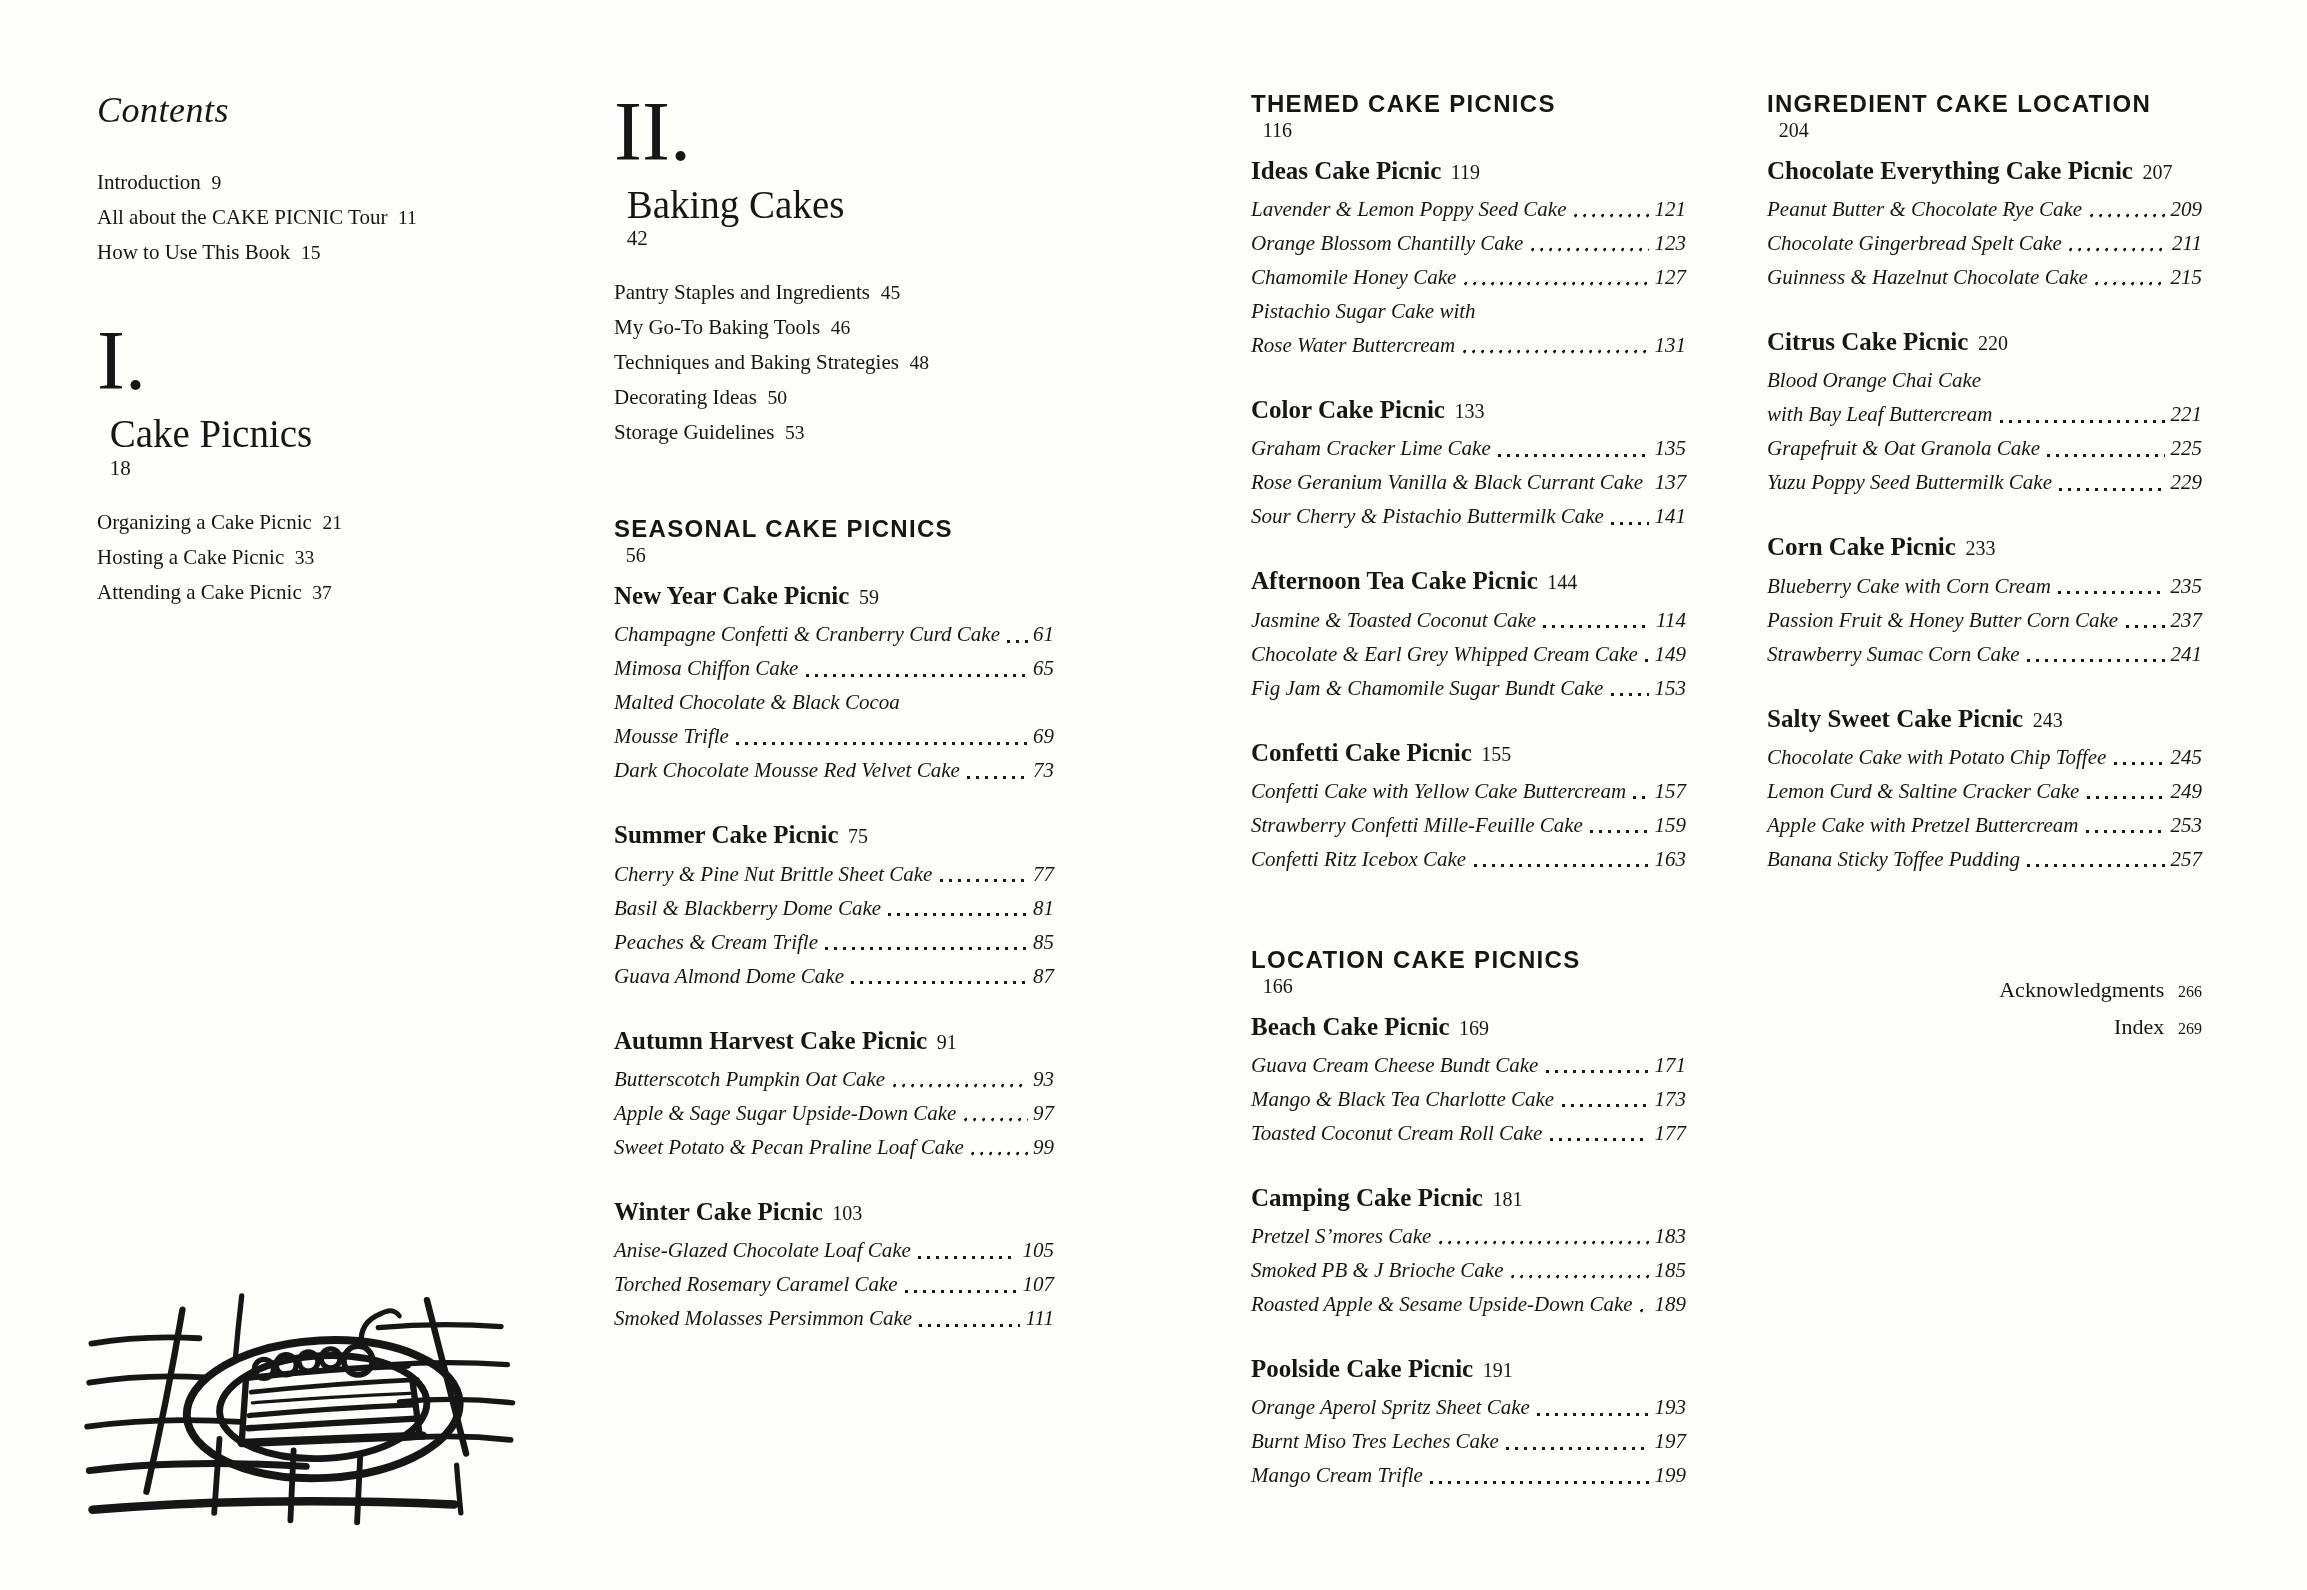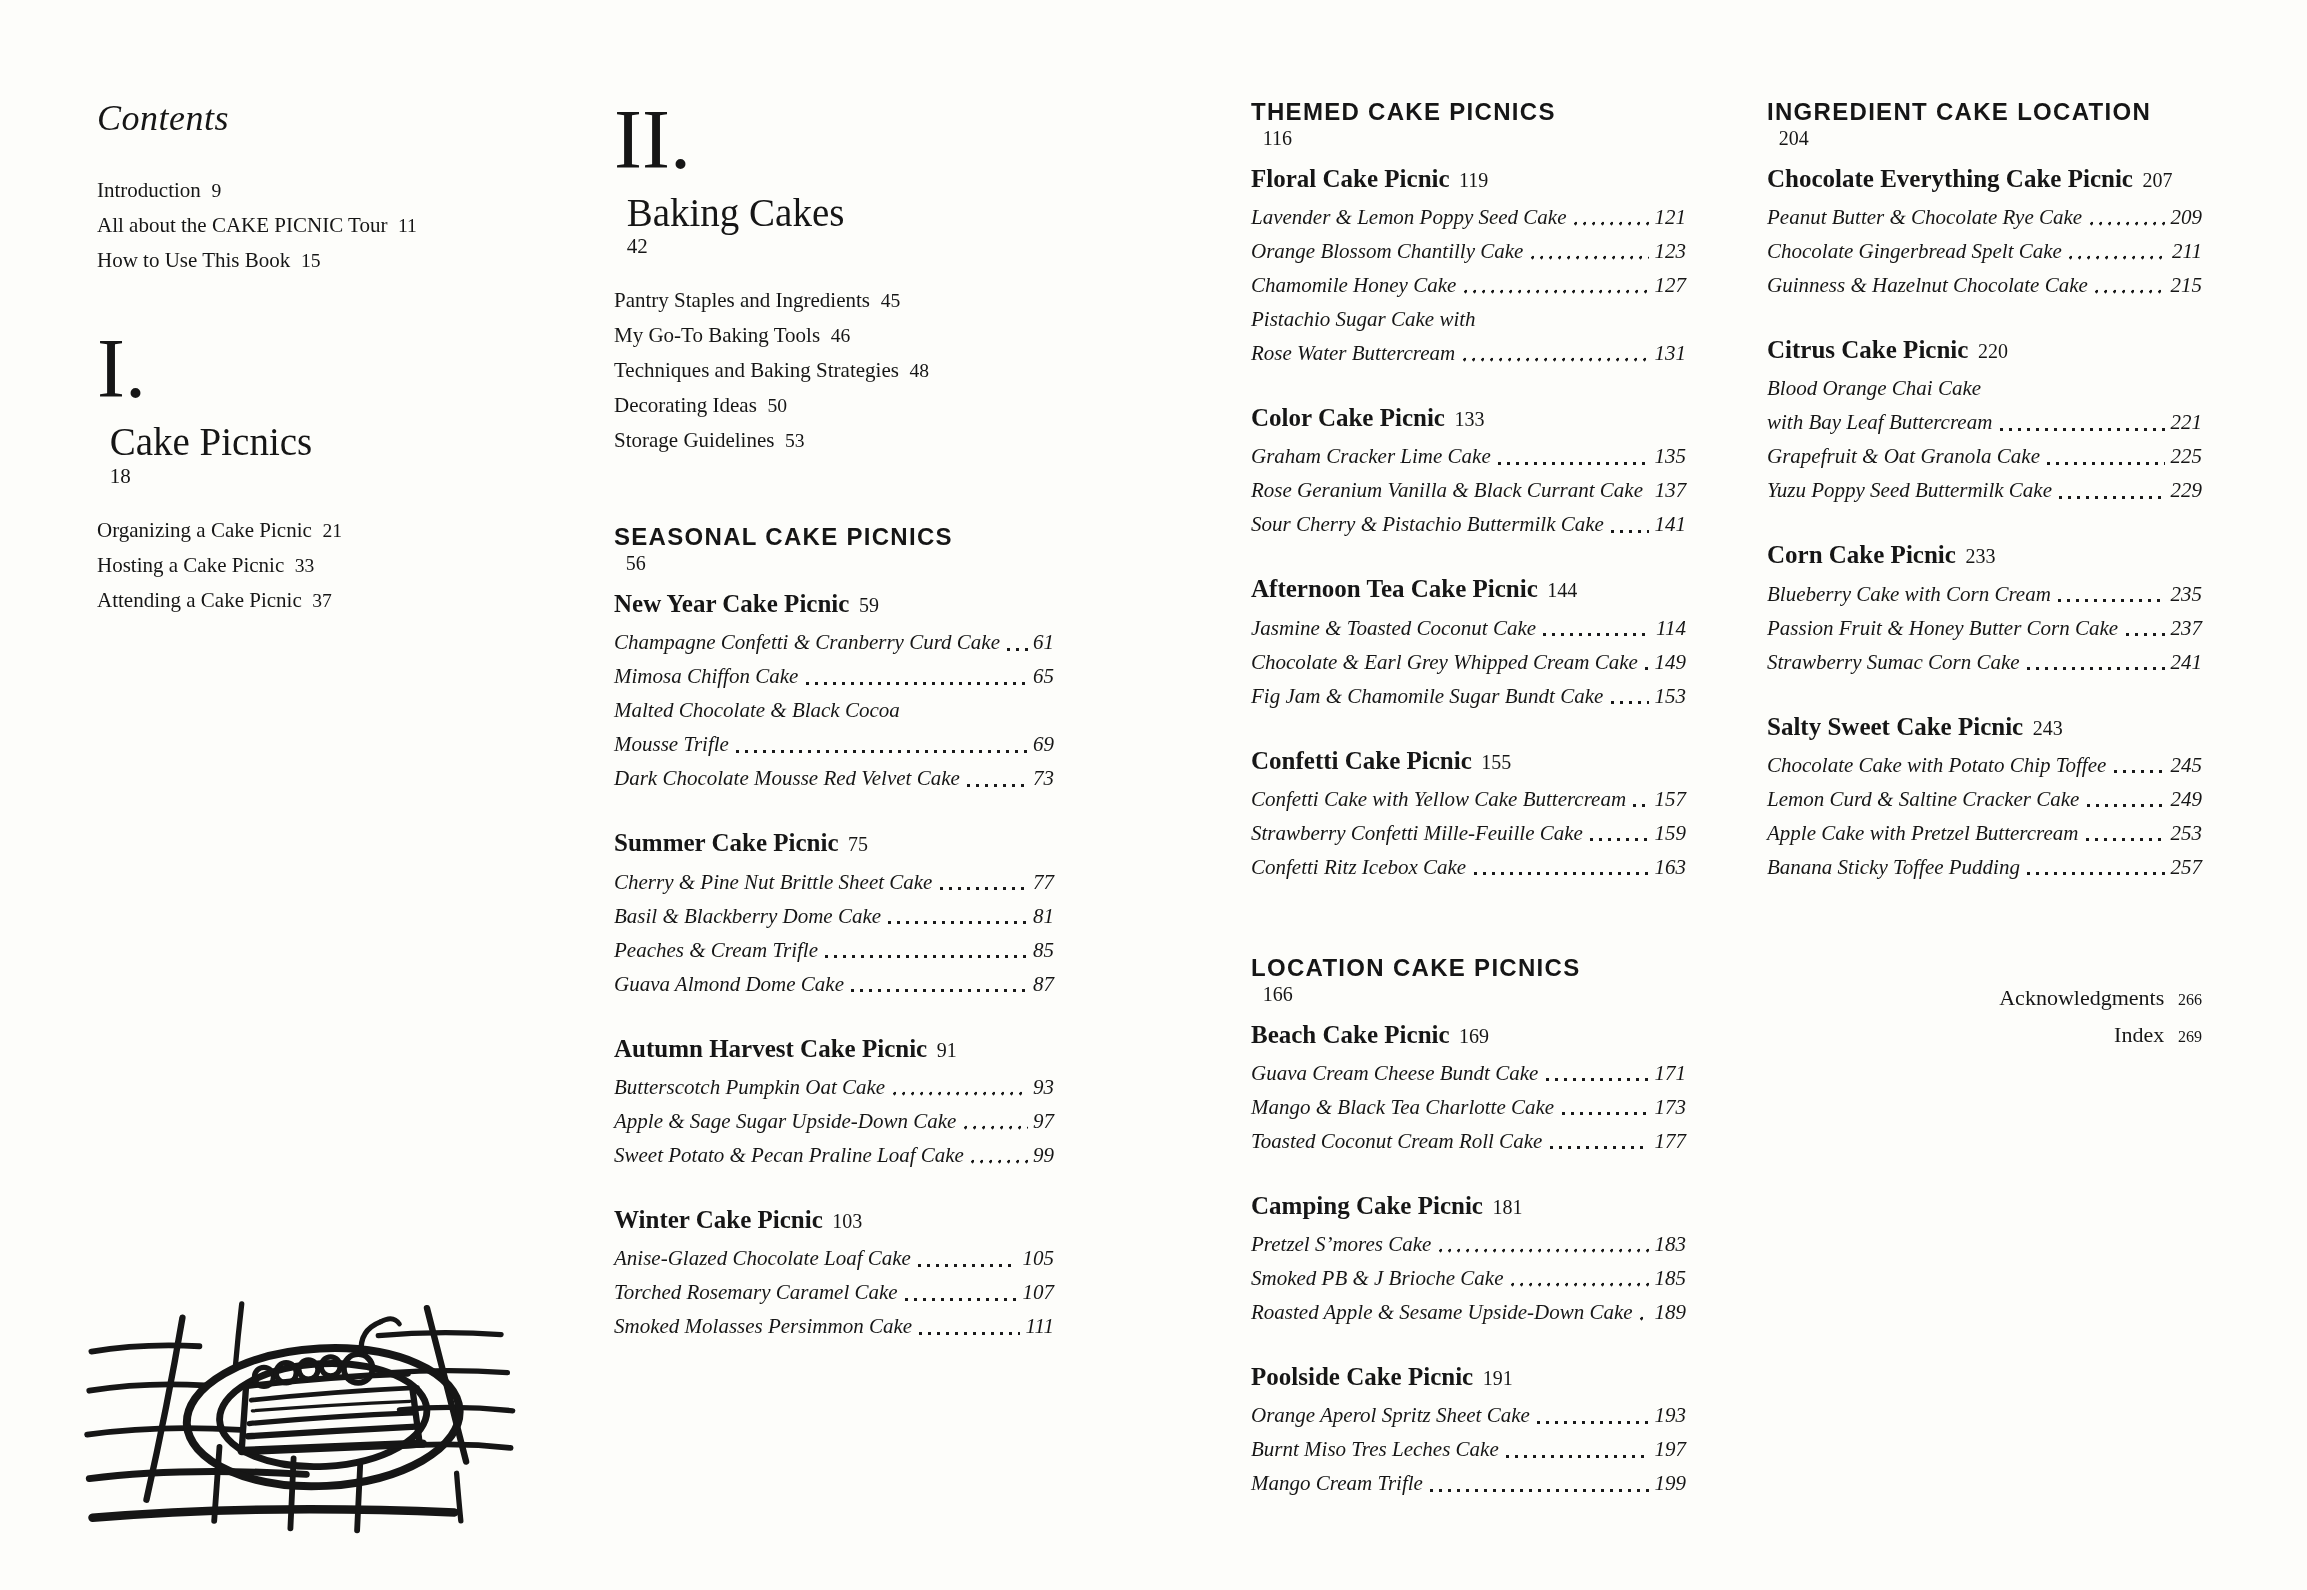--- a/index.html
+++ b/index.html
@@ -1,19 +1,19 @@
 <!DOCTYPE html>
 <html style="font-size:8.5px"><head>
 <meta charset="utf-8">
 <style>
   html,body{margin:0;padding:0;}
   body{background:#e8e8e6;}
   .page{position:relative;width:2307px;height:1590px;background:#fdfdfa;color:#161616;overflow:hidden;
         font-family:"Liberation Serif", serif;}
-  .col{position:absolute;top:8px;}
+  .col{position:absolute;top:0;}
   #col1{left:97px;width:413px;}
   #col2{left:614px;width:440px;}
   #col3{left:1251px;width:435px;}
   #col4{left:1767px;width:435px;}
 
   
   .contents-title{margin:89px 0 0 0;font:italic 400 36px/1.2 "Liberation Serif", serif;letter-spacing:0.5px;}
 
   
   .plain-list{margin-top:33px;}
@@ -283,21 +283,21 @@
   </div>
 
   <div class="col" id="col3">
     <div class="section sec-top">
         <div class="sec-head">
           <span class="sec-label">THEMED CAKE PICNICS</span>
           <span class="sec-page">116</span>
         </div>
         <div class="picnic">
           <div class="picnic-head">
-            <span class="picnic-title">Floral Cake Picnic</span>
+            <span class="picnic-title">Ideas Cake Picnic</span>
             <span class="picnic-page">119</span>
           </div>
           <div class="recipe">
             <div class="r-row">
               <span class="r-title">Lavender &amp; Lemon Poppy Seed Cake</span>
               <span class="leader"></span>
               <span class="r-page">121</span>
             </div>
           </div>
           <div class="recipe">

